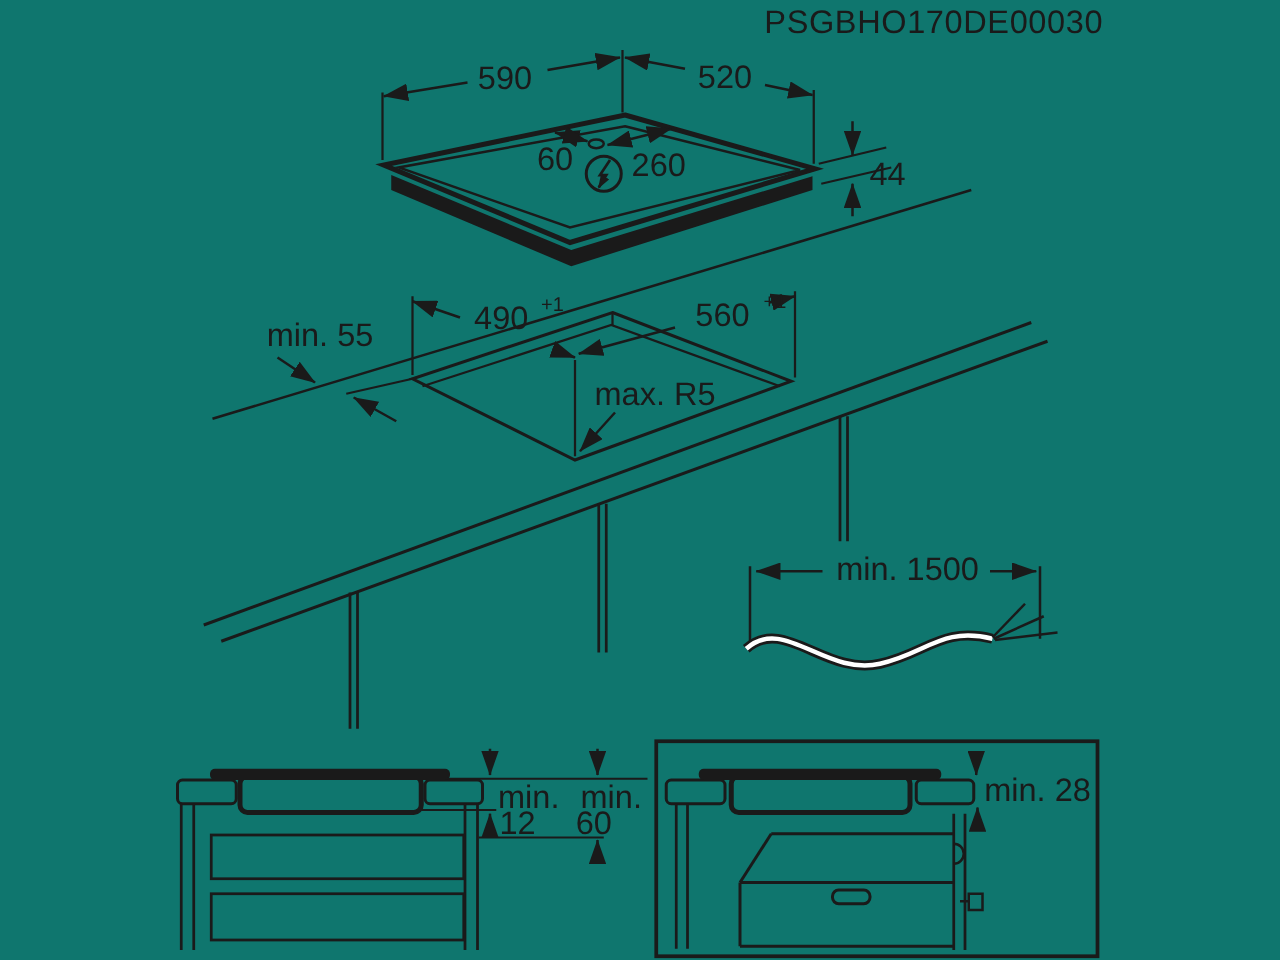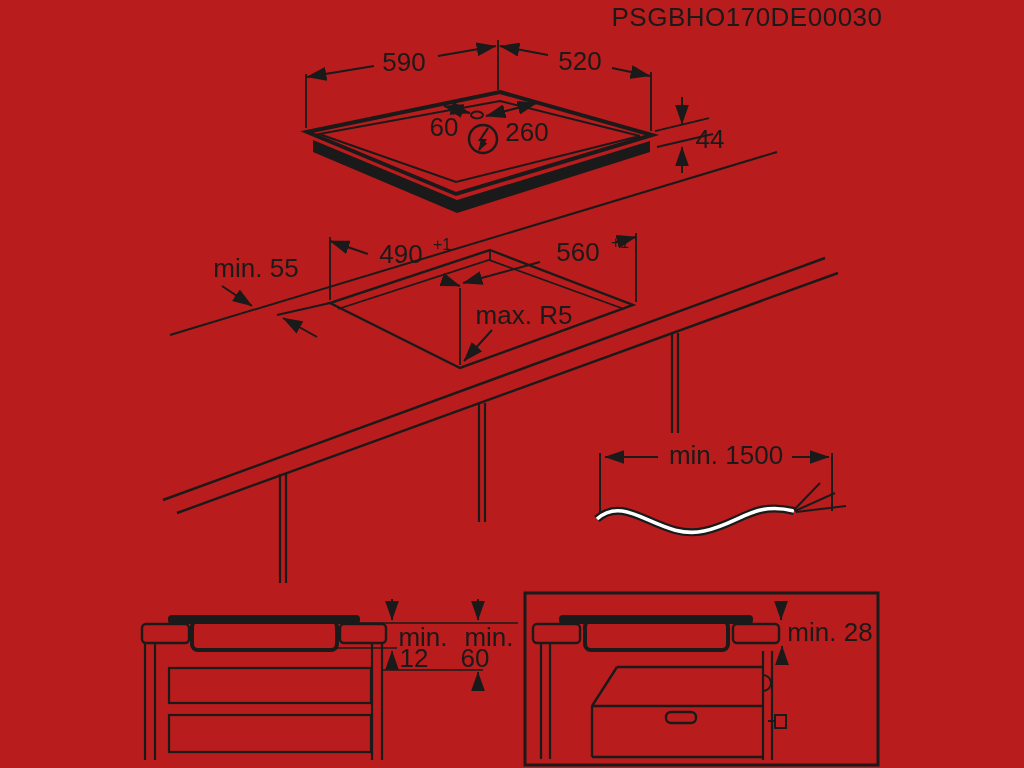--- a/index.html
+++ b/index.html
@@ -1,16 +1,16 @@
 <!DOCTYPE html>
 <html><head>
 <meta charset="utf-8">
 <style>
   html,body{margin:0;padding:0;background:#ffffff;}
-  #stage{position:relative;width:1024px;height:768px;background:#b91c1c;overflow:hidden;}
+  #stage{position:relative;width:1024px;height:768px;background:#0f766e;overflow:hidden;}
   svg{position:absolute;left:0;top:0;}
   svg text{font-family:"Liberation Sans","DejaVu Sans",sans-serif;fill:#1a1a1a;}
   .dim{font-size:26px;}
   .sup{font-size:16px;}
   .code{font-size:26px;letter-spacing:0.5px;}
   .ln{stroke:#1a1a1a;fill:none;}
 </style>
 </head>
 <body>
 

